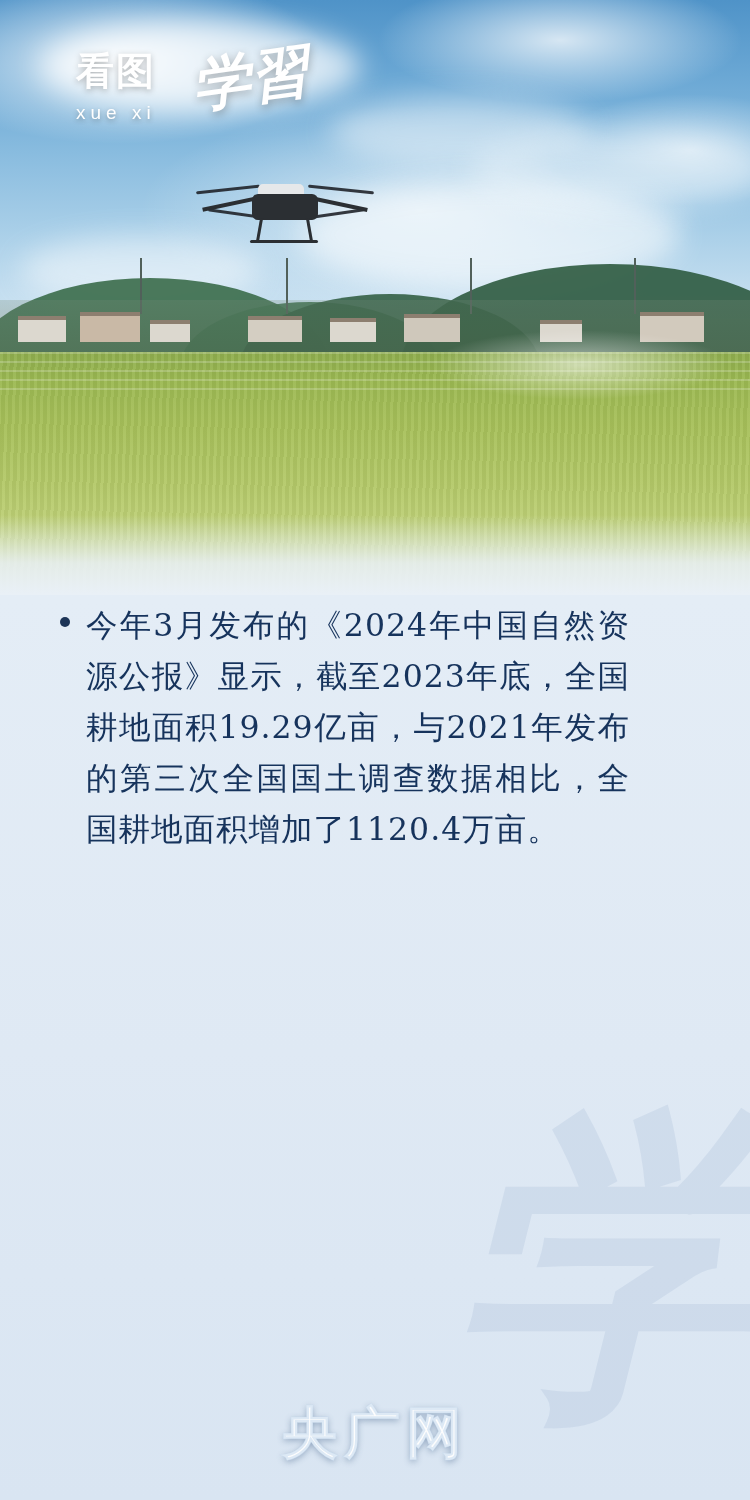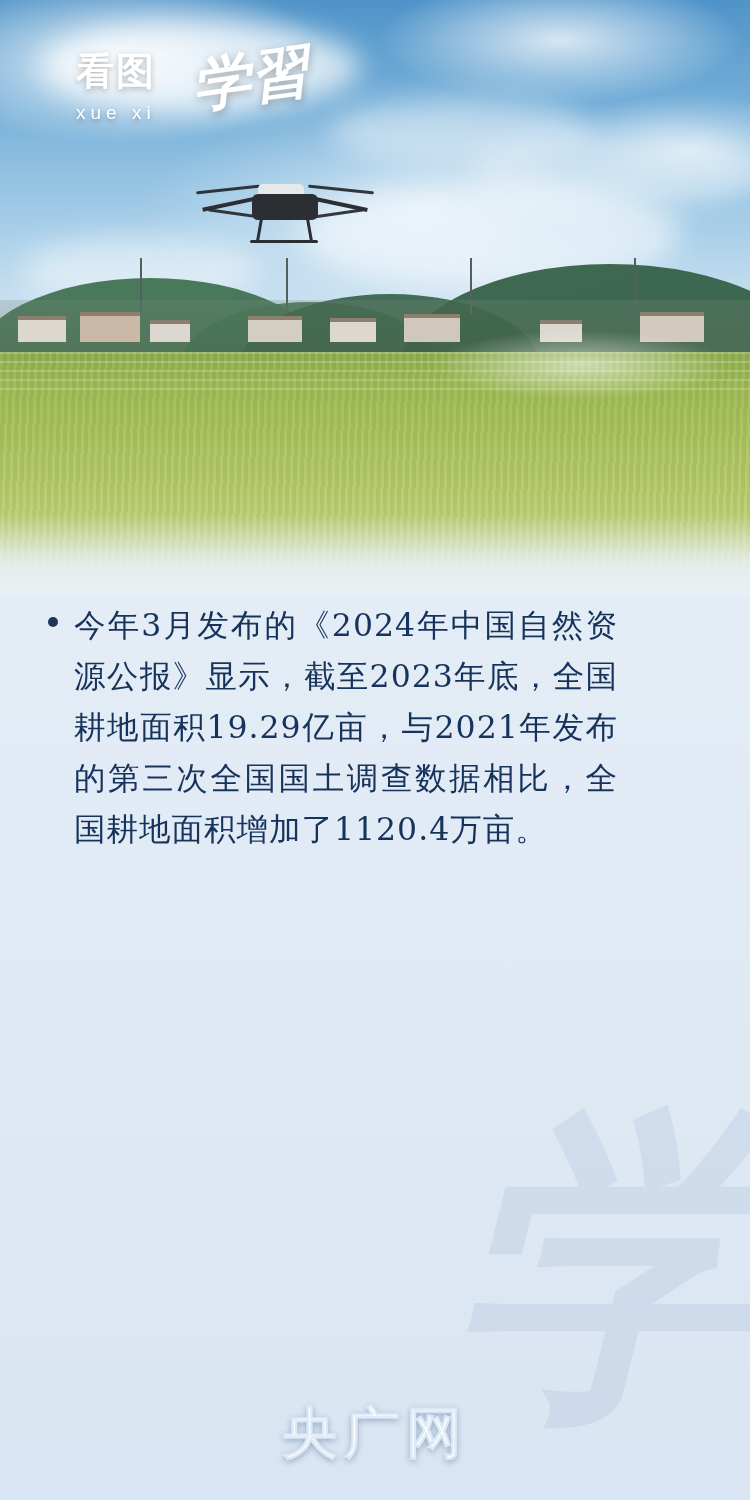--- a/index.html
+++ b/index.html
@@ -187,21 +187,21 @@
   }
   .lg1 { left: 62px; transform: rotate(10deg); }
   .lg2 { left: 112px; transform: rotate(-10deg); }
   .drone .skid {
     position: absolute; left: 54px; top: 72px; width: 68px; height: 3px; background:#2b2f33; border-radius:2px;
   }
 
   
   .content {
     position: absolute;
-    left: 4px; top: 600px;
+    left: 16px; top: 600px;
     width: 658px;
     padding: 0 44px;
   }
   .para {
     position: relative;
     display: flex;
     margin-bottom: 46px;
   }
   .bullet {
     flex: 0 0 auto;

